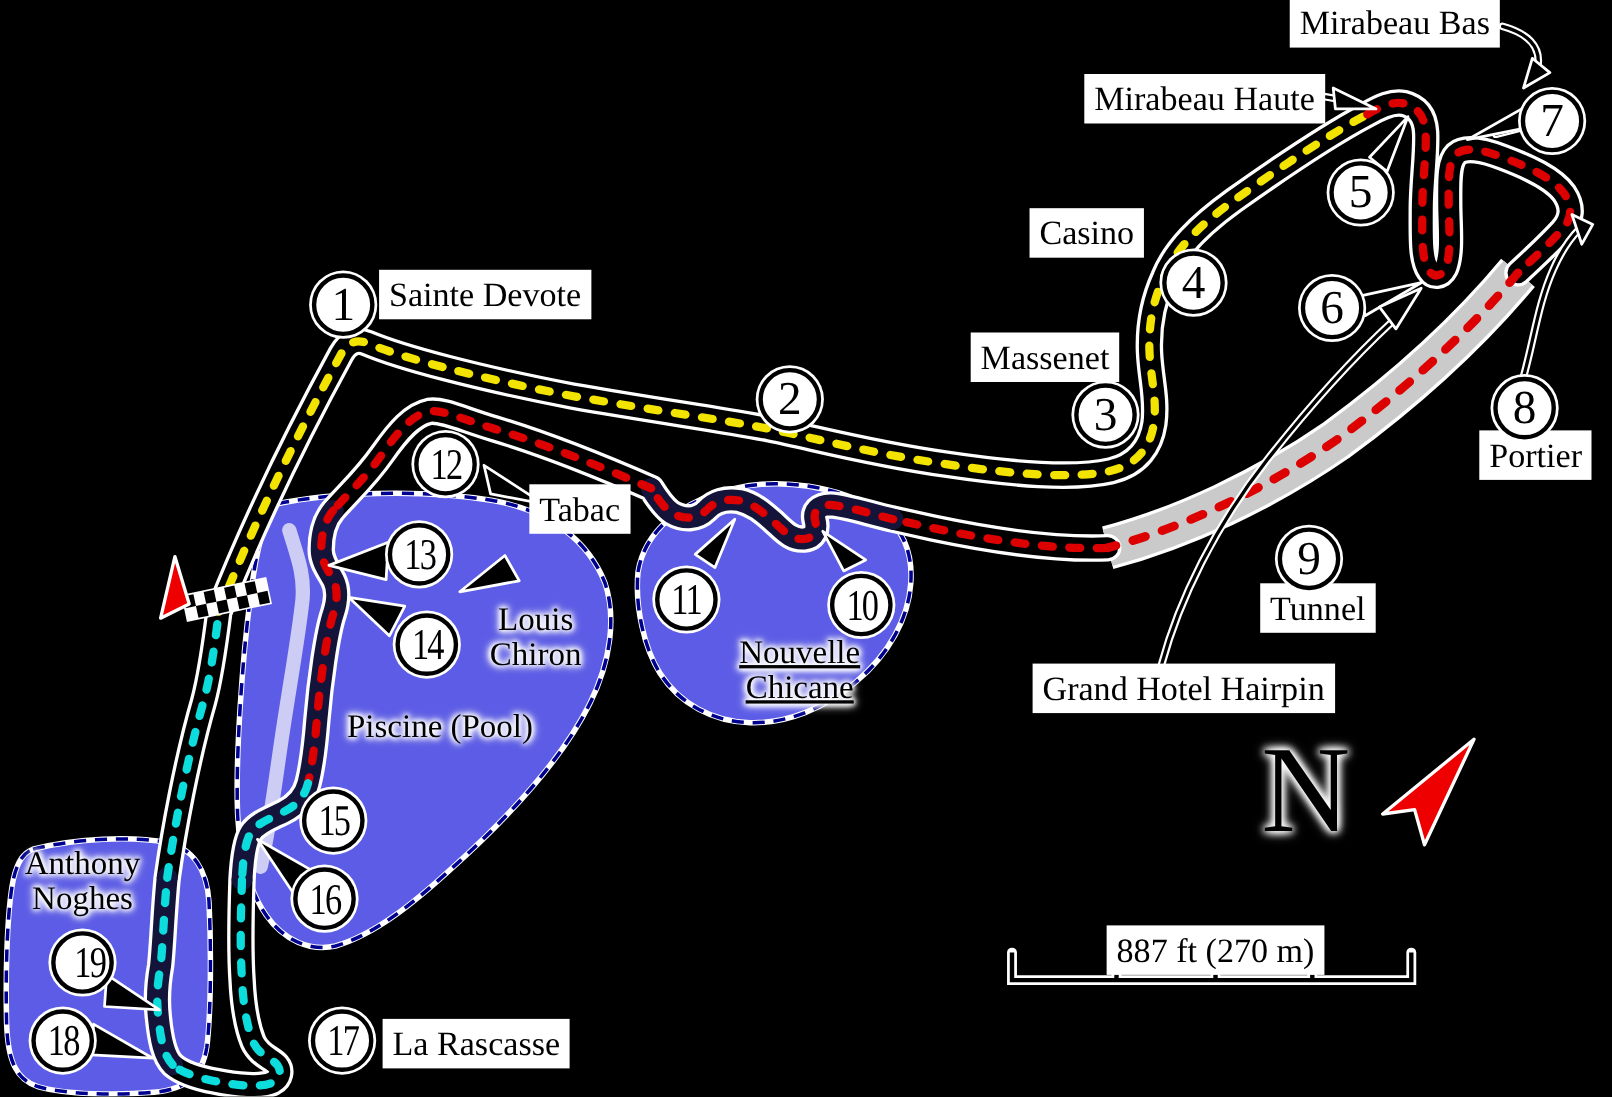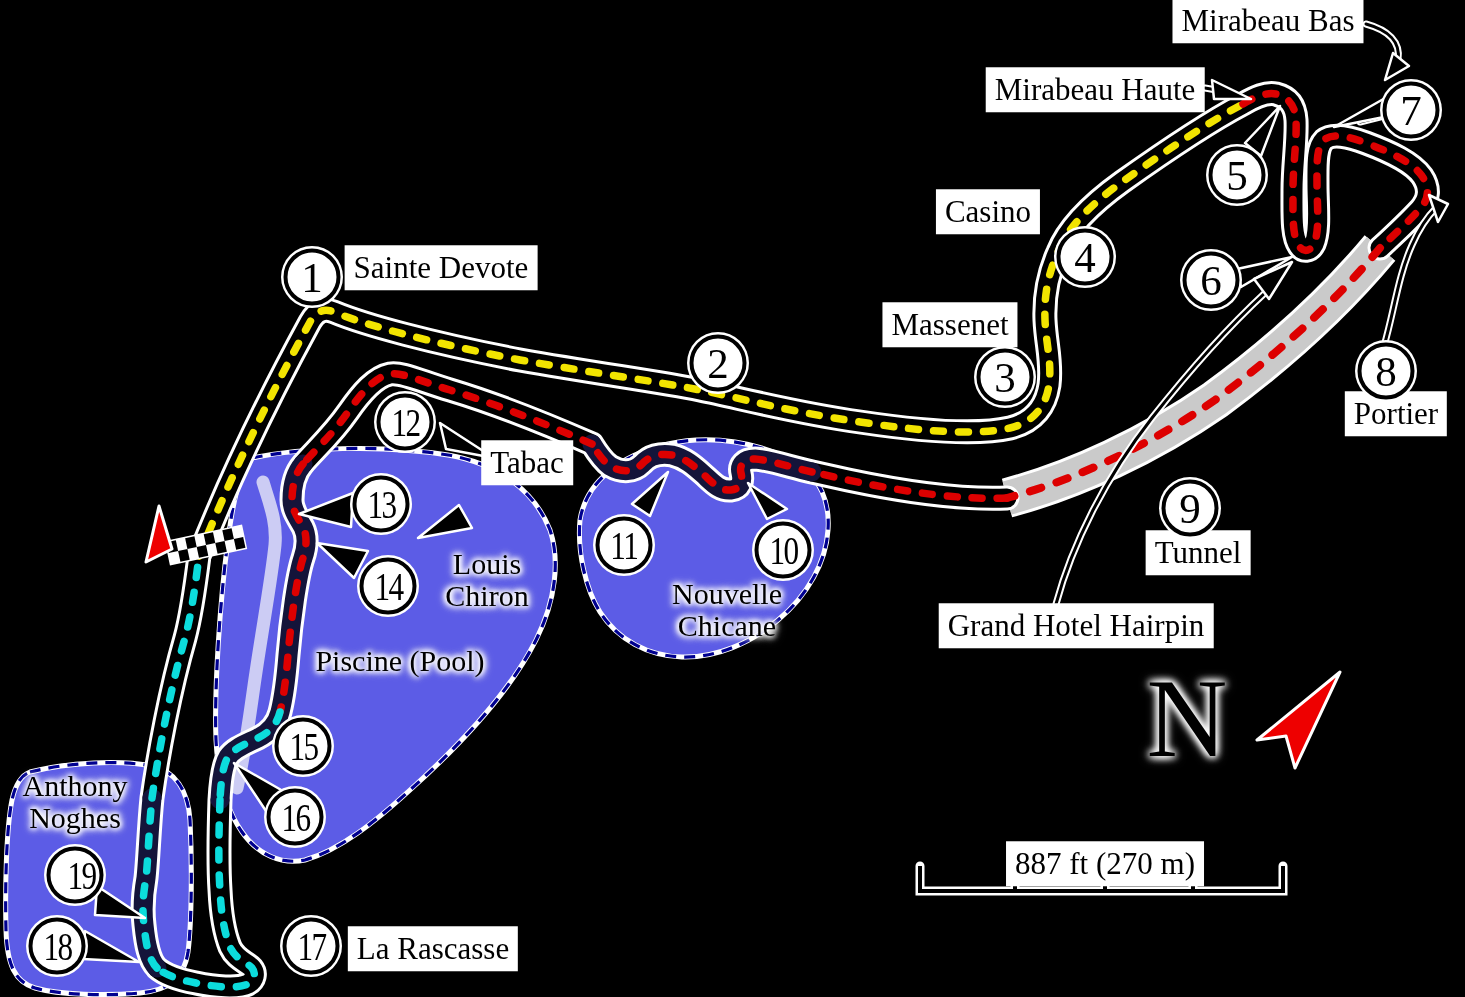--- a/index.html
+++ b/index.html
@@ -247,20 +247,20 @@
     <div class="lbl boxed" style="left: 441px; top: 268px;">Sainte Devote</div>
     <div class="lbl boxed" style="left: 950px; top: 325px;">Massenet</div>
     <div class="lbl boxed" style="left: 988px; top: 212px;">Casino</div>
     <div class="lbl boxed" style="left: 1095px; top: 90px;">Mirabeau Haute</div>
     <div class="lbl boxed" style="left: 1268px; top: 21px;">Mirabeau Bas</div>
     <div class="lbl boxed" style="left: 1396px; top: 414px;">Portier</div>
     <div class="lbl boxed" style="left: 1198px; top: 553px;">Tunnel</div>
     <div class="lbl boxed" style="left: 1076px; top: 626px;">Grand Hotel Hairpin</div>
     <div class="lbl boxed" style="left: 527px; top: 463px;">Tabac</div>
     <div class="lbl boxed" style="left: 433px; top: 949px;">La Rascasse</div>
-    <div class="lbl glow" style="left: 727px; top: 610px;">Nouvelle
+    <div class="lbl glow" style="left: 727px; top: 610px; text-decoration: underline;">Nouvelle
 Chicane</div>
     <div class="lbl glow" style="left: 487px; top: 580px;">Louis
 Chiron</div>
     <div class="lbl glow" style="left: 400px; top: 661px;">Piscine (Pool)</div>
     <div class="lbl glow" style="left: 75px; top: 802px;">Anthony
 Noghes</div>
   </div>
 
 </body></html>

